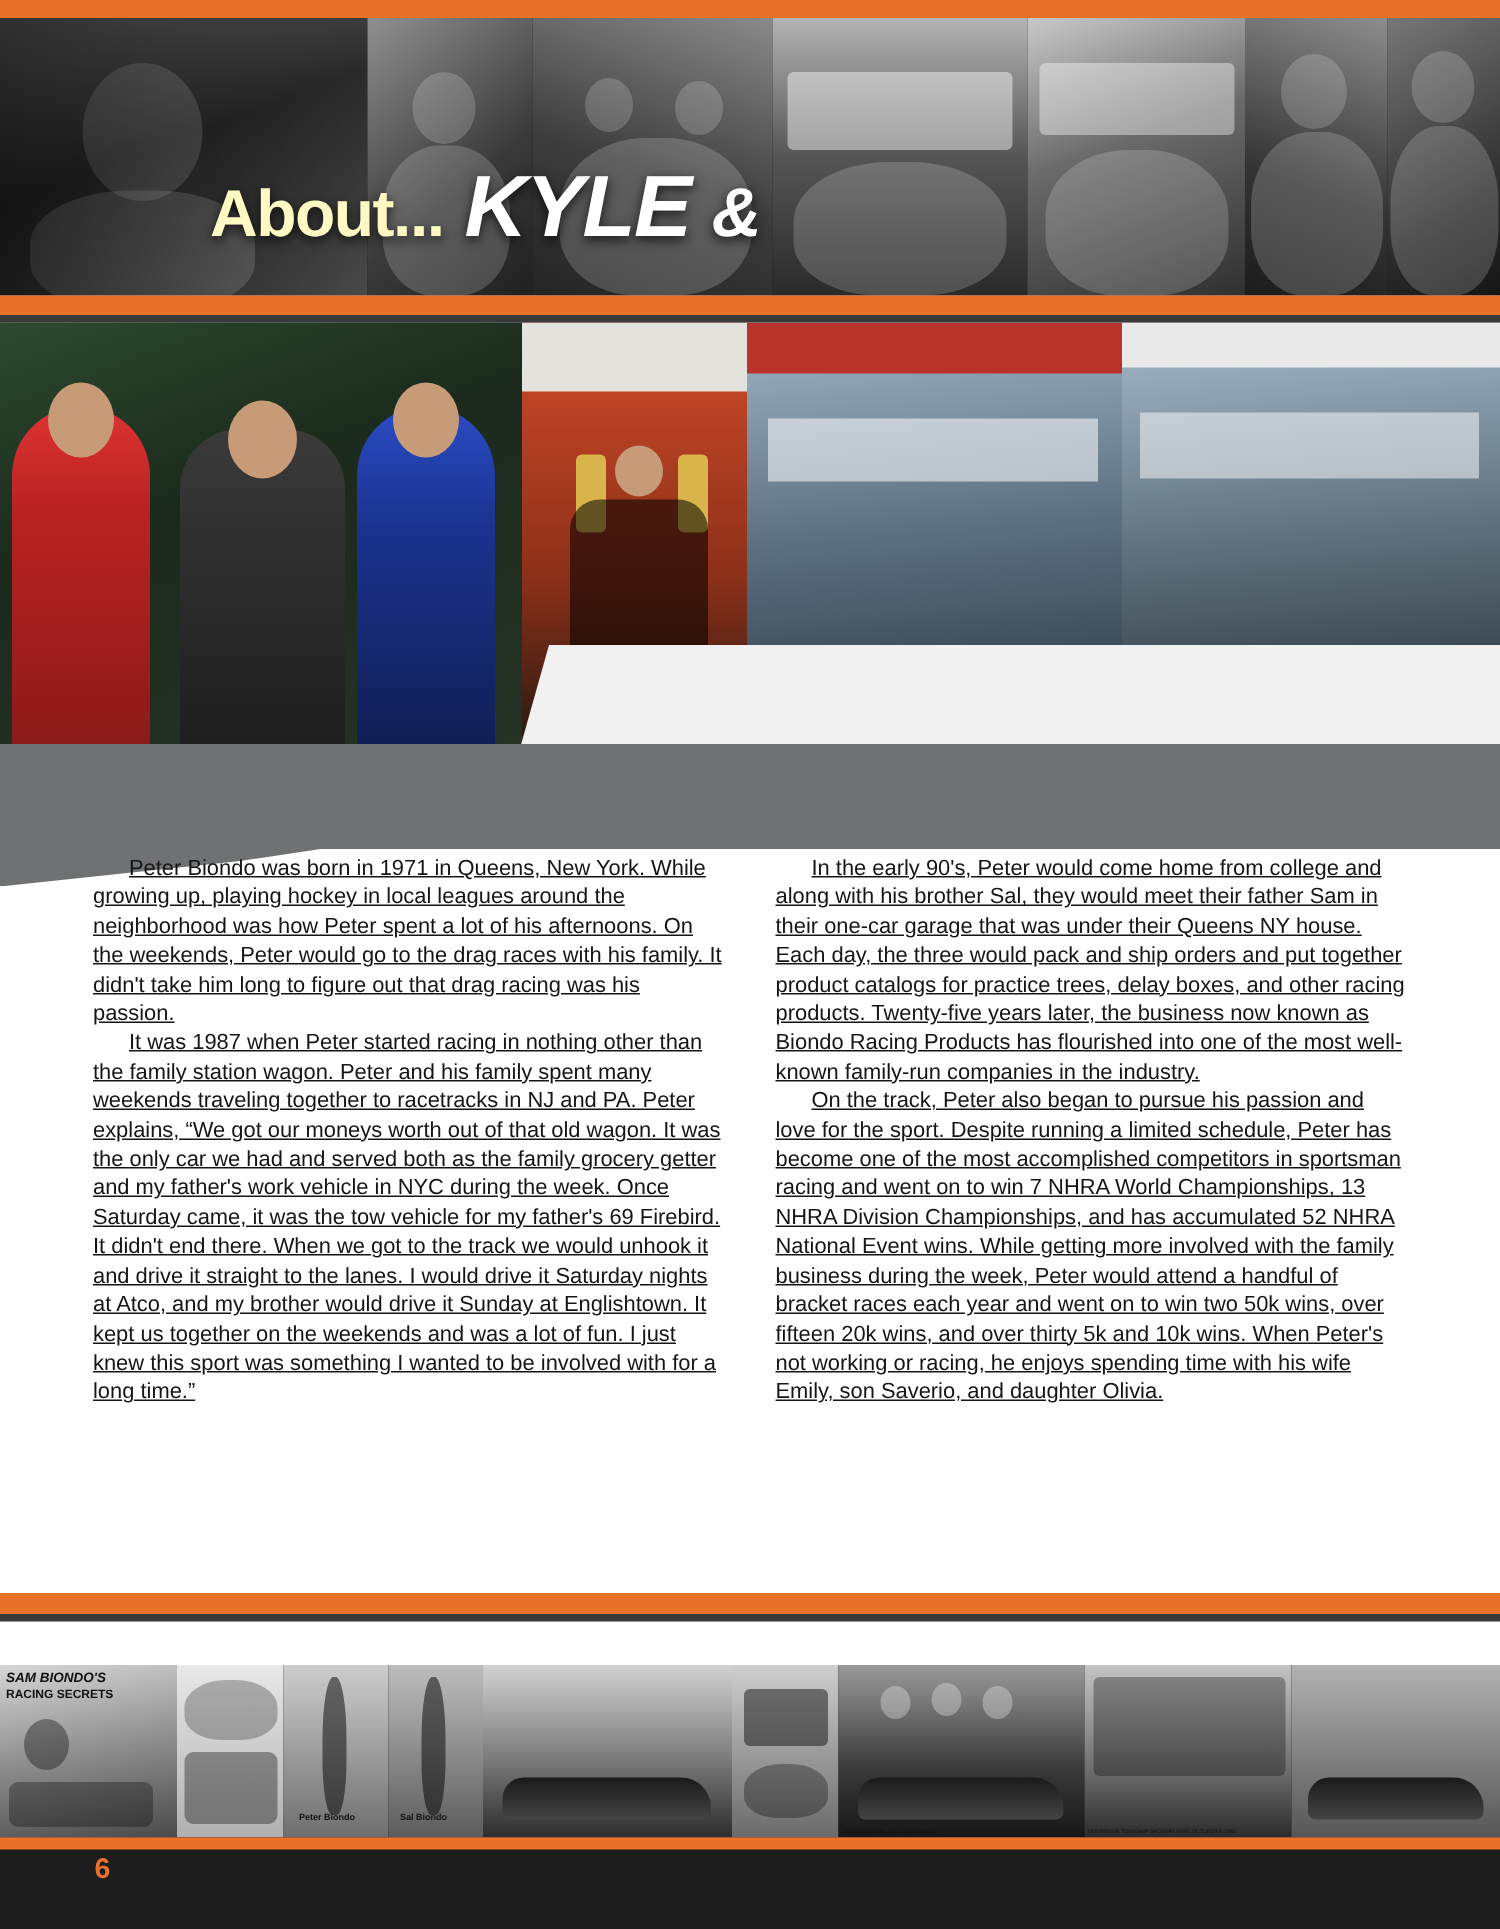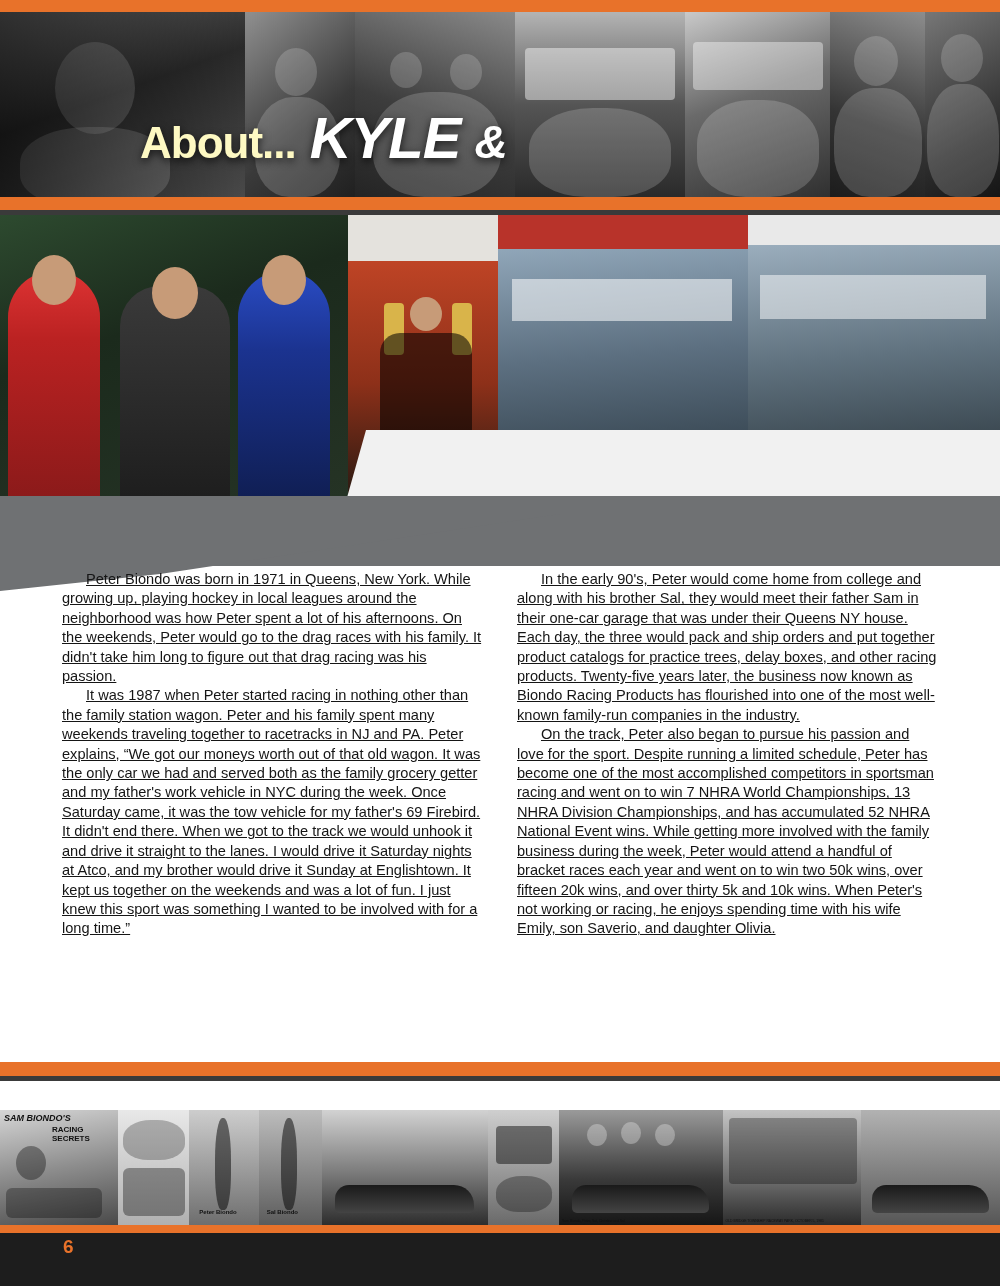--- a/index.html
+++ b/index.html
@@ -142,21 +142,21 @@
   .bb2 { width: 72px;  background: linear-gradient(180deg,#e8e8e8 0%,#b0b0b0 100%); }
   .bb3 { width: 70px;  background: linear-gradient(180deg,#cdcdcd 0%,#6e6e6e 100%); }
   .bb4 { width: 64px;  background: linear-gradient(180deg,#bdbdbd 0%,#5c5c5c 100%); }
   .bb5 { width: 167px; background: linear-gradient(180deg,#d2d2d2 0%,#7a7a7a 55%,#2d2d2d 100%); }
   .bb6 { width: 72px;  background: linear-gradient(180deg,#cfcfcf 0%,#6a6a6a 100%); }
   .bb7 { width: 165px; background: linear-gradient(180deg,#9a9a9a 0%,#3a3a3a 60%,#161616 100%); }
   .bb8 { width: 140px; background: linear-gradient(180deg,#c4c4c4 0%,#6f6f6f 60%,#2b2b2b 100%); }
   .bb9 { width: 140px; background: linear-gradient(180deg,#b2b2b2 0%,#565656 100%); }
   .bbcap { position:absolute; left:3px; right:3px; bottom:2px; font-size:3.4px; color:#111; line-height:1.25; }
   .bbhead { position:absolute; left:4px; top:3px; font-size:9px; font-weight:700; color:#111; font-style:italic; }
-  .bbsub  { position:absolute; left:4px; top:15px; font-size:8px; font-weight:700; color:#111;margin-left:48px; }
+  .bbsub  { position:absolute; left:4px; top:15px; font-size:8px; font-weight:700; color:#111; }
   .bb-car { position:absolute; bottom:12px; left:8%; width:84%; height:28px;
       background: linear-gradient(180deg,#1a1a1a 0%,#444 100%); border-radius: 14px 20px 5px 5px; }
   .bb-label { position:absolute; font-size:6px; color:#111; font-weight:700; }
 
   
   .footer {
     position: absolute; left: 0; top: 1225px; width: 1000px; height: 61px; background: #1d1d1d;
   }
   .footer-orange {
     position: absolute; left: 0; top: 1225px; width: 1000px; height: 8px; background: #e8722a;

